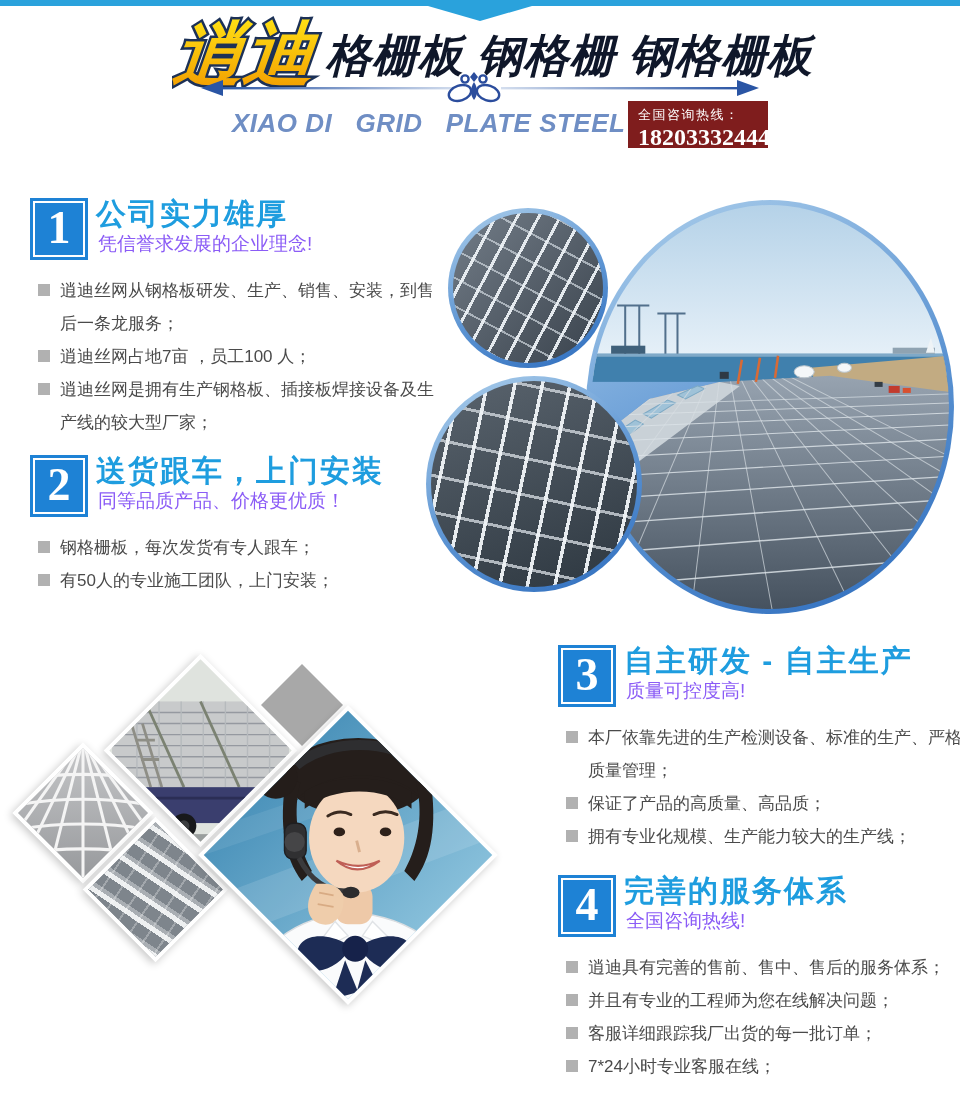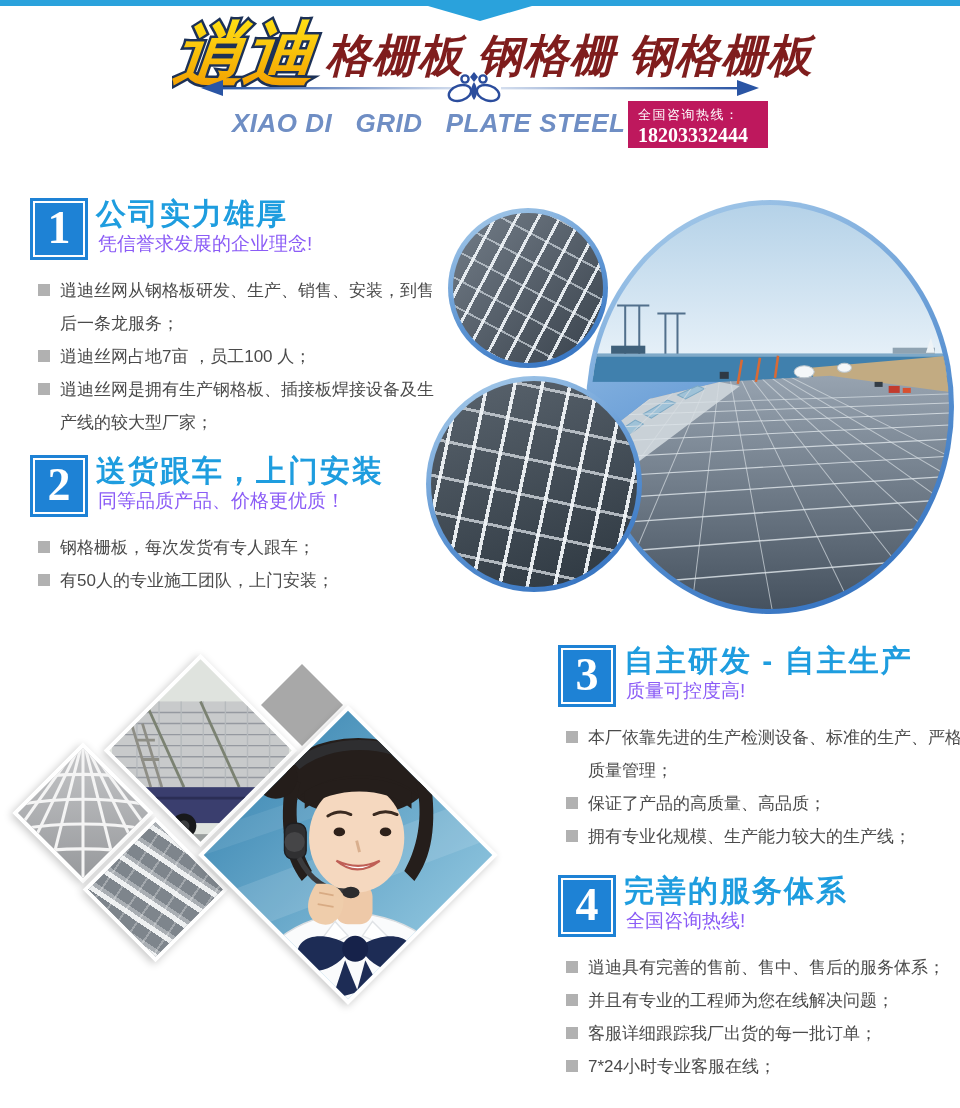--- a/index.html
+++ b/index.html
@@ -5,29 +5,29 @@
   html,body{margin:0;padding:0;background:#fff;}
   body{font-family:"Liberation Sans","DejaVu Sans",sans-serif;}
   .page{position:relative;width:960px;height:1108px;margin:0 auto;background:#fff;overflow:hidden;}
 
   
   .topbar{position:absolute;left:0;top:0;width:960px;height:6px;background:#2aa2dc;}
   .chevron{position:absolute;left:428px;top:6px;width:0;height:0;
            border-left:52px solid transparent;border-right:52px solid transparent;border-top:15px solid #2aa2dc;}
   .brand-svg{position:absolute;left:172px;top:2px;}
   .main-title{position:absolute;left:326px;top:26px;font-size:45px;font-weight:bold;font-style:italic;
-              color:#7f1d1d;letter-spacing:1px;white-space:nowrap;}
+              color:#0f172a;letter-spacing:1px;white-space:nowrap;}
   .divider-svg{position:absolute;left:195px;top:76px;}
   .ornament-svg{position:absolute;left:445px;top:71px;}
   .en-subtitle{position:absolute;left:232px;top:108px;font-size:26px;font-weight:bold;font-style:italic;
                color:#6f8ec4;white-space:pre;letter-spacing:.5px;}
-  .hotline{position:absolute;left:628px;top:101px;width:140px;height:47px;background:#be185d;color:#fff;
+  .hotline{position:absolute;left:628px;top:101px;width:140px;height:47px;background:#7f1d1d;color:#fff;
            padding:5px 0 0 10px;box-sizing:border-box;cursor:pointer;}
   .hotline-label{font-size:13px;letter-spacing:1.5px;}
-  .hotline-number{font-family:"Liberation Serif","DejaVu Serif",serif;font-weight:bold;font-size:20px;line-height:1.1;}
+  .hotline-number{font-family:"Liberation Serif","DejaVu Serif",serif;font-weight:bold;font-size:24px;line-height:1.1;}
 
   
   .section{position:absolute;width:450px;}
   .num-box{position:absolute;left:0;top:0;width:58px;height:62px;background:#1e82d5;}
   .num-box::after{content:"";position:absolute;inset:3px;border:2px solid #fff;}
   .num{position:relative;z-index:1;display:block;width:100%;text-align:center;color:#fff;
        font-family:"Liberation Serif","DejaVu Serif",serif;font-weight:bold;font-size:46px;line-height:60px;}
   .sec-title{position:absolute;left:66px;top:-4px;font-size:30px;font-weight:bold;color:#1e9ddf;
              letter-spacing:2px;white-space:nowrap;}
   .sec-sub{position:absolute;left:68px;top:33px;font-size:19px;color:#8b5cf6;white-space:nowrap;}

